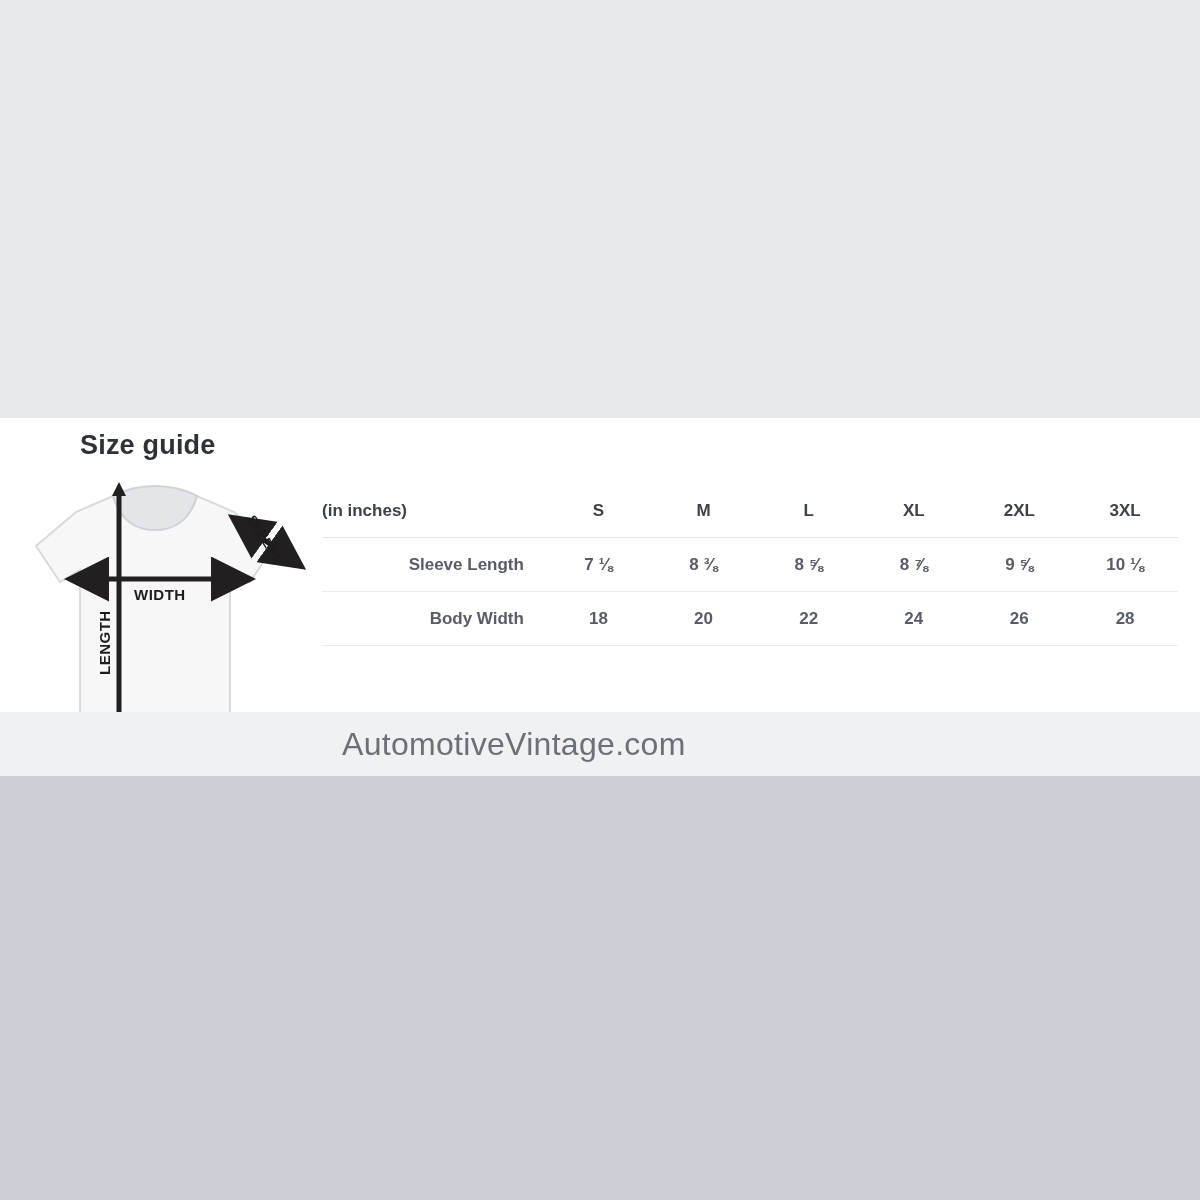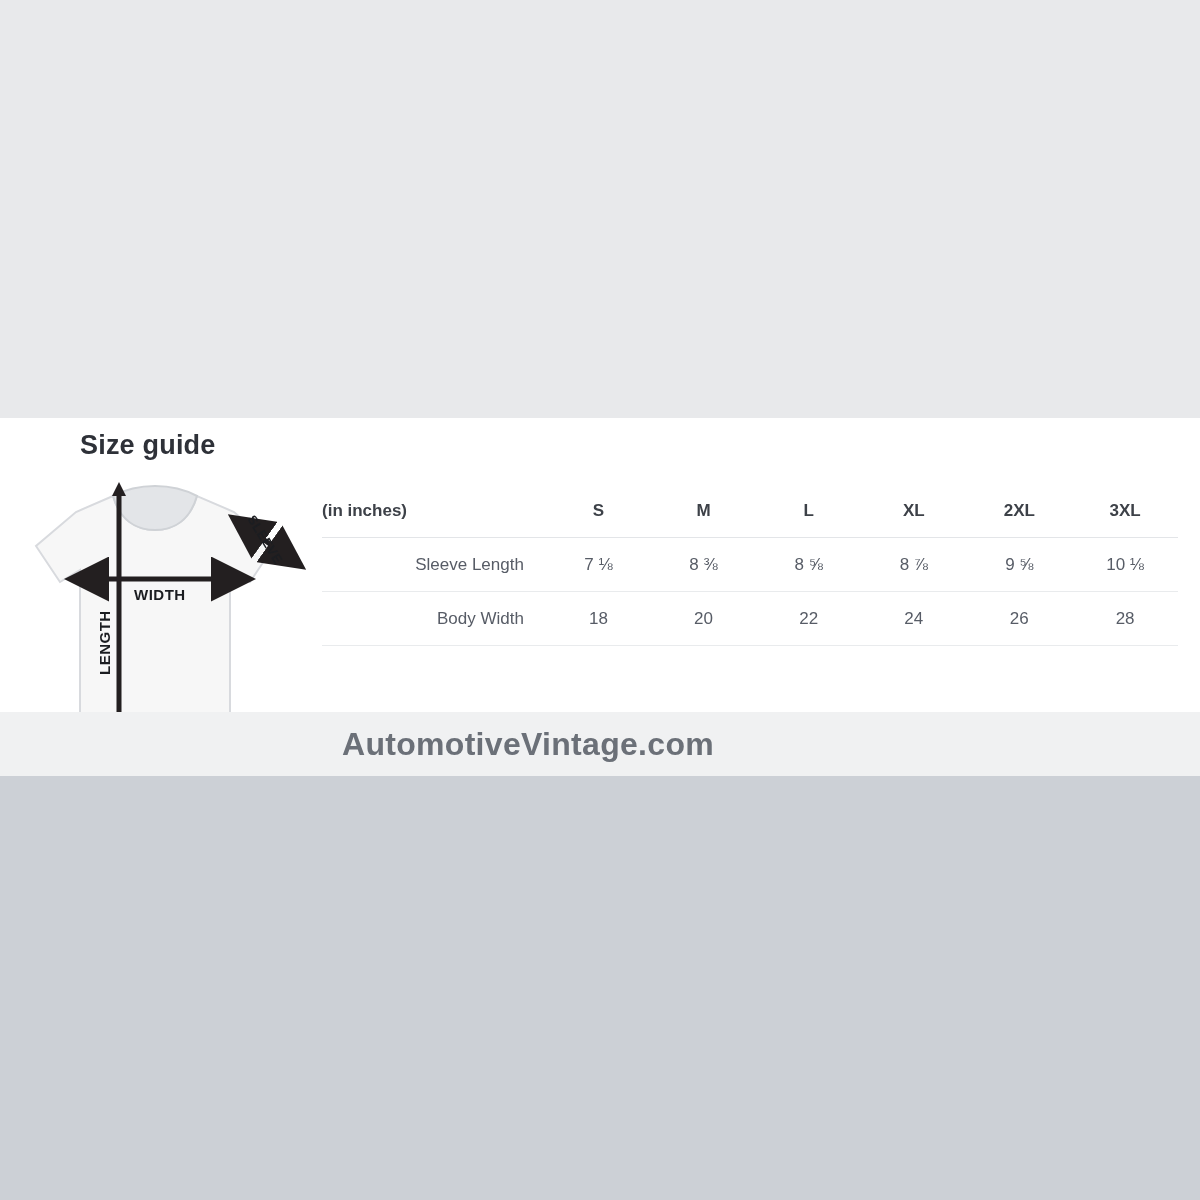--- a/index.html
+++ b/index.html
@@ -91,21 +91,21 @@
     top: 484px;
     width: 856px;
   }
   table.size-table {
     border-collapse: collapse;
     width: 856px;
     font-family: "Liberation Sans", sans-serif;
   }
   table.size-table th,
   table.size-table td {
-    font-weight: normal;
+    font-weight: bold;
     font-size: 17px;
     color: #575c66;
     padding: 0;
     height: 53px;
     vertical-align: middle;
   }
   table.size-table thead th {
     color: #3d4148;
     font-weight: bold;
     font-size: 17px;
@@ -138,21 +138,21 @@
     top: 712px;
     width: 1200px;
     height: 64px;
     background: #f0f1f2;
   }
   .brand-text {
     position: absolute;
     left: 342px;
     top: 726px;
     font-size: 32px;
-    font-weight: bold;
+    font-weight: normal;
     color: #6b7078;
     letter-spacing: 0.3px;
   }
 </style>
 </head>
 <body>
 
 <div id="page">
 
   <div class="band-top"></div>

